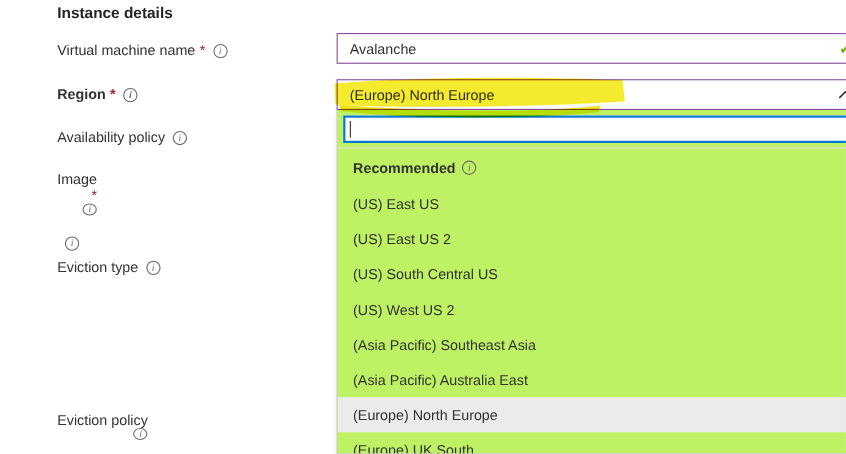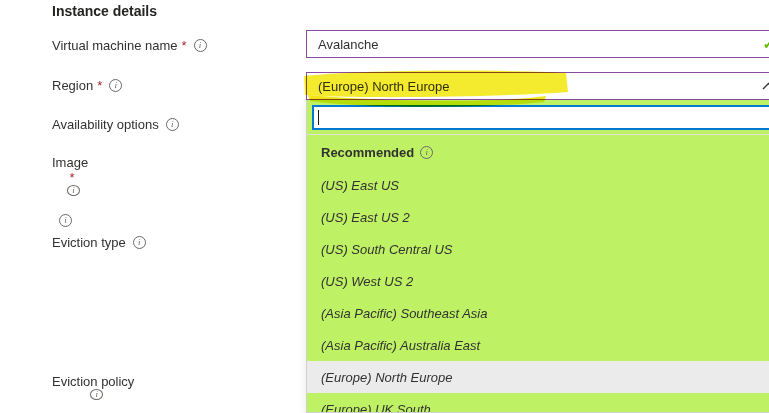--- a/index.html
+++ b/index.html
@@ -2,21 +2,21 @@
 <html><head>
 <meta charset="utf-8">
 <style>
   * { margin:0; padding:0; box-sizing:border-box; }
   html,body { width:769px; height:413px; overflow:hidden; background:#fff;
     font-family:"Liberation Sans", sans-serif; font-size:13px; color:#323130; }
   .canvas { position:relative; width:769px; height:413px; background:#fff;margin-left:38px; }
 
   .section-title { position:absolute; left:14px; top:3px; font-size:14px; font-weight:700; color:#252423; }
 
-  .label-row { position:absolute; left:14px; height:16px; display:flex; align-items:center; white-space:nowrap; }
+  .label-row { position:absolute; left:14px; height:16px; display:flex; align-items:flex-end; white-space:nowrap; }
   .star { color:#a4262c; margin-left:4px; font-size:13px; }
   .info-icon { width:13px; height:13px; min-width:13px; border:1px solid #6b6966; border-radius:50%;
     display:inline-flex; align-items:center; justify-content:center;
     font-size:9px; line-height:1; color:#6b6966; margin-left:7px;
     font-family:"Liberation Serif", serif; font-style:italic; }
 
   .field-box { position:absolute; left:268px; width:481px; height:28px; background:#fff;
     border:1px solid #8a4c9e; display:flex; align-items:center; padding:0 11px; }
   .field-box input { border:none; outline:none; flex:1; font:13px "Liberation Sans", sans-serif; color:#323130; background:transparent; }
   .vm-box { top:30px; }
@@ -30,46 +30,46 @@
     border:1px solid #d2d0ce; border-top:none; box-shadow:2px 4px 10px rgba(0,0,0,0.14); overflow:hidden; z-index:2; }
   .search-wrap { position:absolute; left:5px; top:5px; width:467px; height:25px;
     border:2px solid #0078d4; background:#fff; display:flex; align-items:center; padding:0 4px; }
   .search-wrap input { border:none; outline:none; width:100%; font:13px "Liberation Sans", sans-serif; }
   .caret { width:1px; height:15px; background:#1b1a19; }
   .panel-divider { position:absolute; left:0; top:34px; width:100%; height:1px; background:#e1dfdd; }
 
   .list { position:absolute; left:0; top:35px; right:15px; bottom:0; }
   .group-header { height:34px; display:flex; align-items:center; padding-left:14px; font-weight:700; color:#323130; }
   .group-header .info-icon { margin-left:6px; font-weight:400; }
-  .item { height:32px; display:flex; align-items:center; padding-left:14px; cursor:pointer; white-space:nowrap;font-style:italic; }
+  .item { height:32px; display:flex; align-items:center; padding-left:14px; cursor:pointer; white-space:nowrap; }
   .item.selected { background:#ebebeb; }
 
   .scrollbar { position:absolute; top:34px; right:0; width:15px; bottom:0; background:#f8f8f8; border-left:1px solid #efefef; }
   .scroll-btn { height:18px; display:flex; align-items:center; justify-content:center; cursor:pointer; }
   .scroll-thumb { position:absolute; left:1px; right:1px; top:19px; bottom:-1px; background:#c9c9c9; cursor:pointer; }
 </style>
 </head>
 <body>
 
 <div class="canvas">
 
   <div class="section-title">Instance details</div>
 
   <div class="label-row" style="top:37px;">
     <span>Virtual machine name</span>
       <span class="star">*</span>
       <span class="info-icon">i</span>
   </div>
-  <div class="label-row" style="top:77px;">
+  <div class="label-row" style="top:77px;font-weight:bold;">
     <span>Region</span>
       <span class="star">*</span>
       <span class="info-icon">i</span>
   </div>
   <div class="label-row" style="top:116px;">
-    <span>Availability options</span>
+    <span>Availability policy</span>
       <span class="info-icon">i</span>
   </div>
   <div class="label-row" style="top:155px;flex-direction:column;">
     <span>Image</span>
       <span class="star">*</span>
       <span class="info-icon">i</span>
   </div>
   <div class="label-row" style="top:212px;">
       <span class="info-icon">i</span>
   </div>

